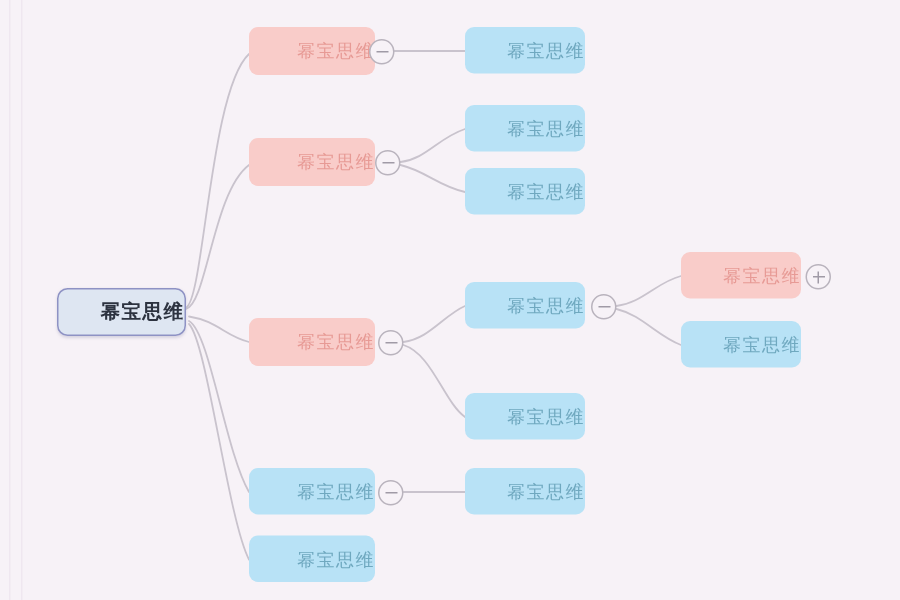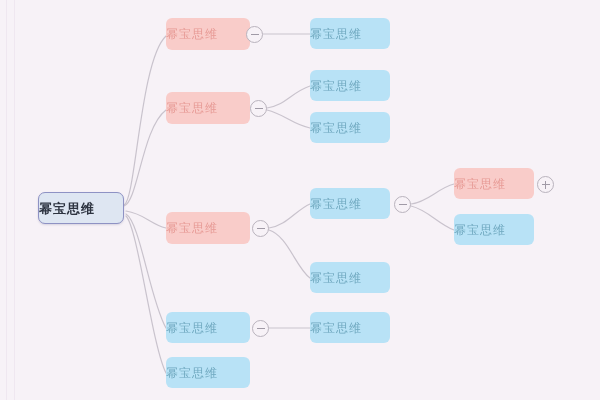--- a/index.html
+++ b/index.html
@@ -39,21 +39,21 @@
     width: 600px;
     height: 400px;
     pointer-events: none;
   }
 
   .node {
     position: absolute;
     box-sizing: border-box;
     display: flex;
     align-items: center;
-    justify-content: flex-start;
+    justify-content: flex-end;
     border-radius: 6px;
     white-space: nowrap;
     letter-spacing: 1px;
     user-select: none;
   }
 
   .node-label {
     display: block;
     line-height: 1;
   }

